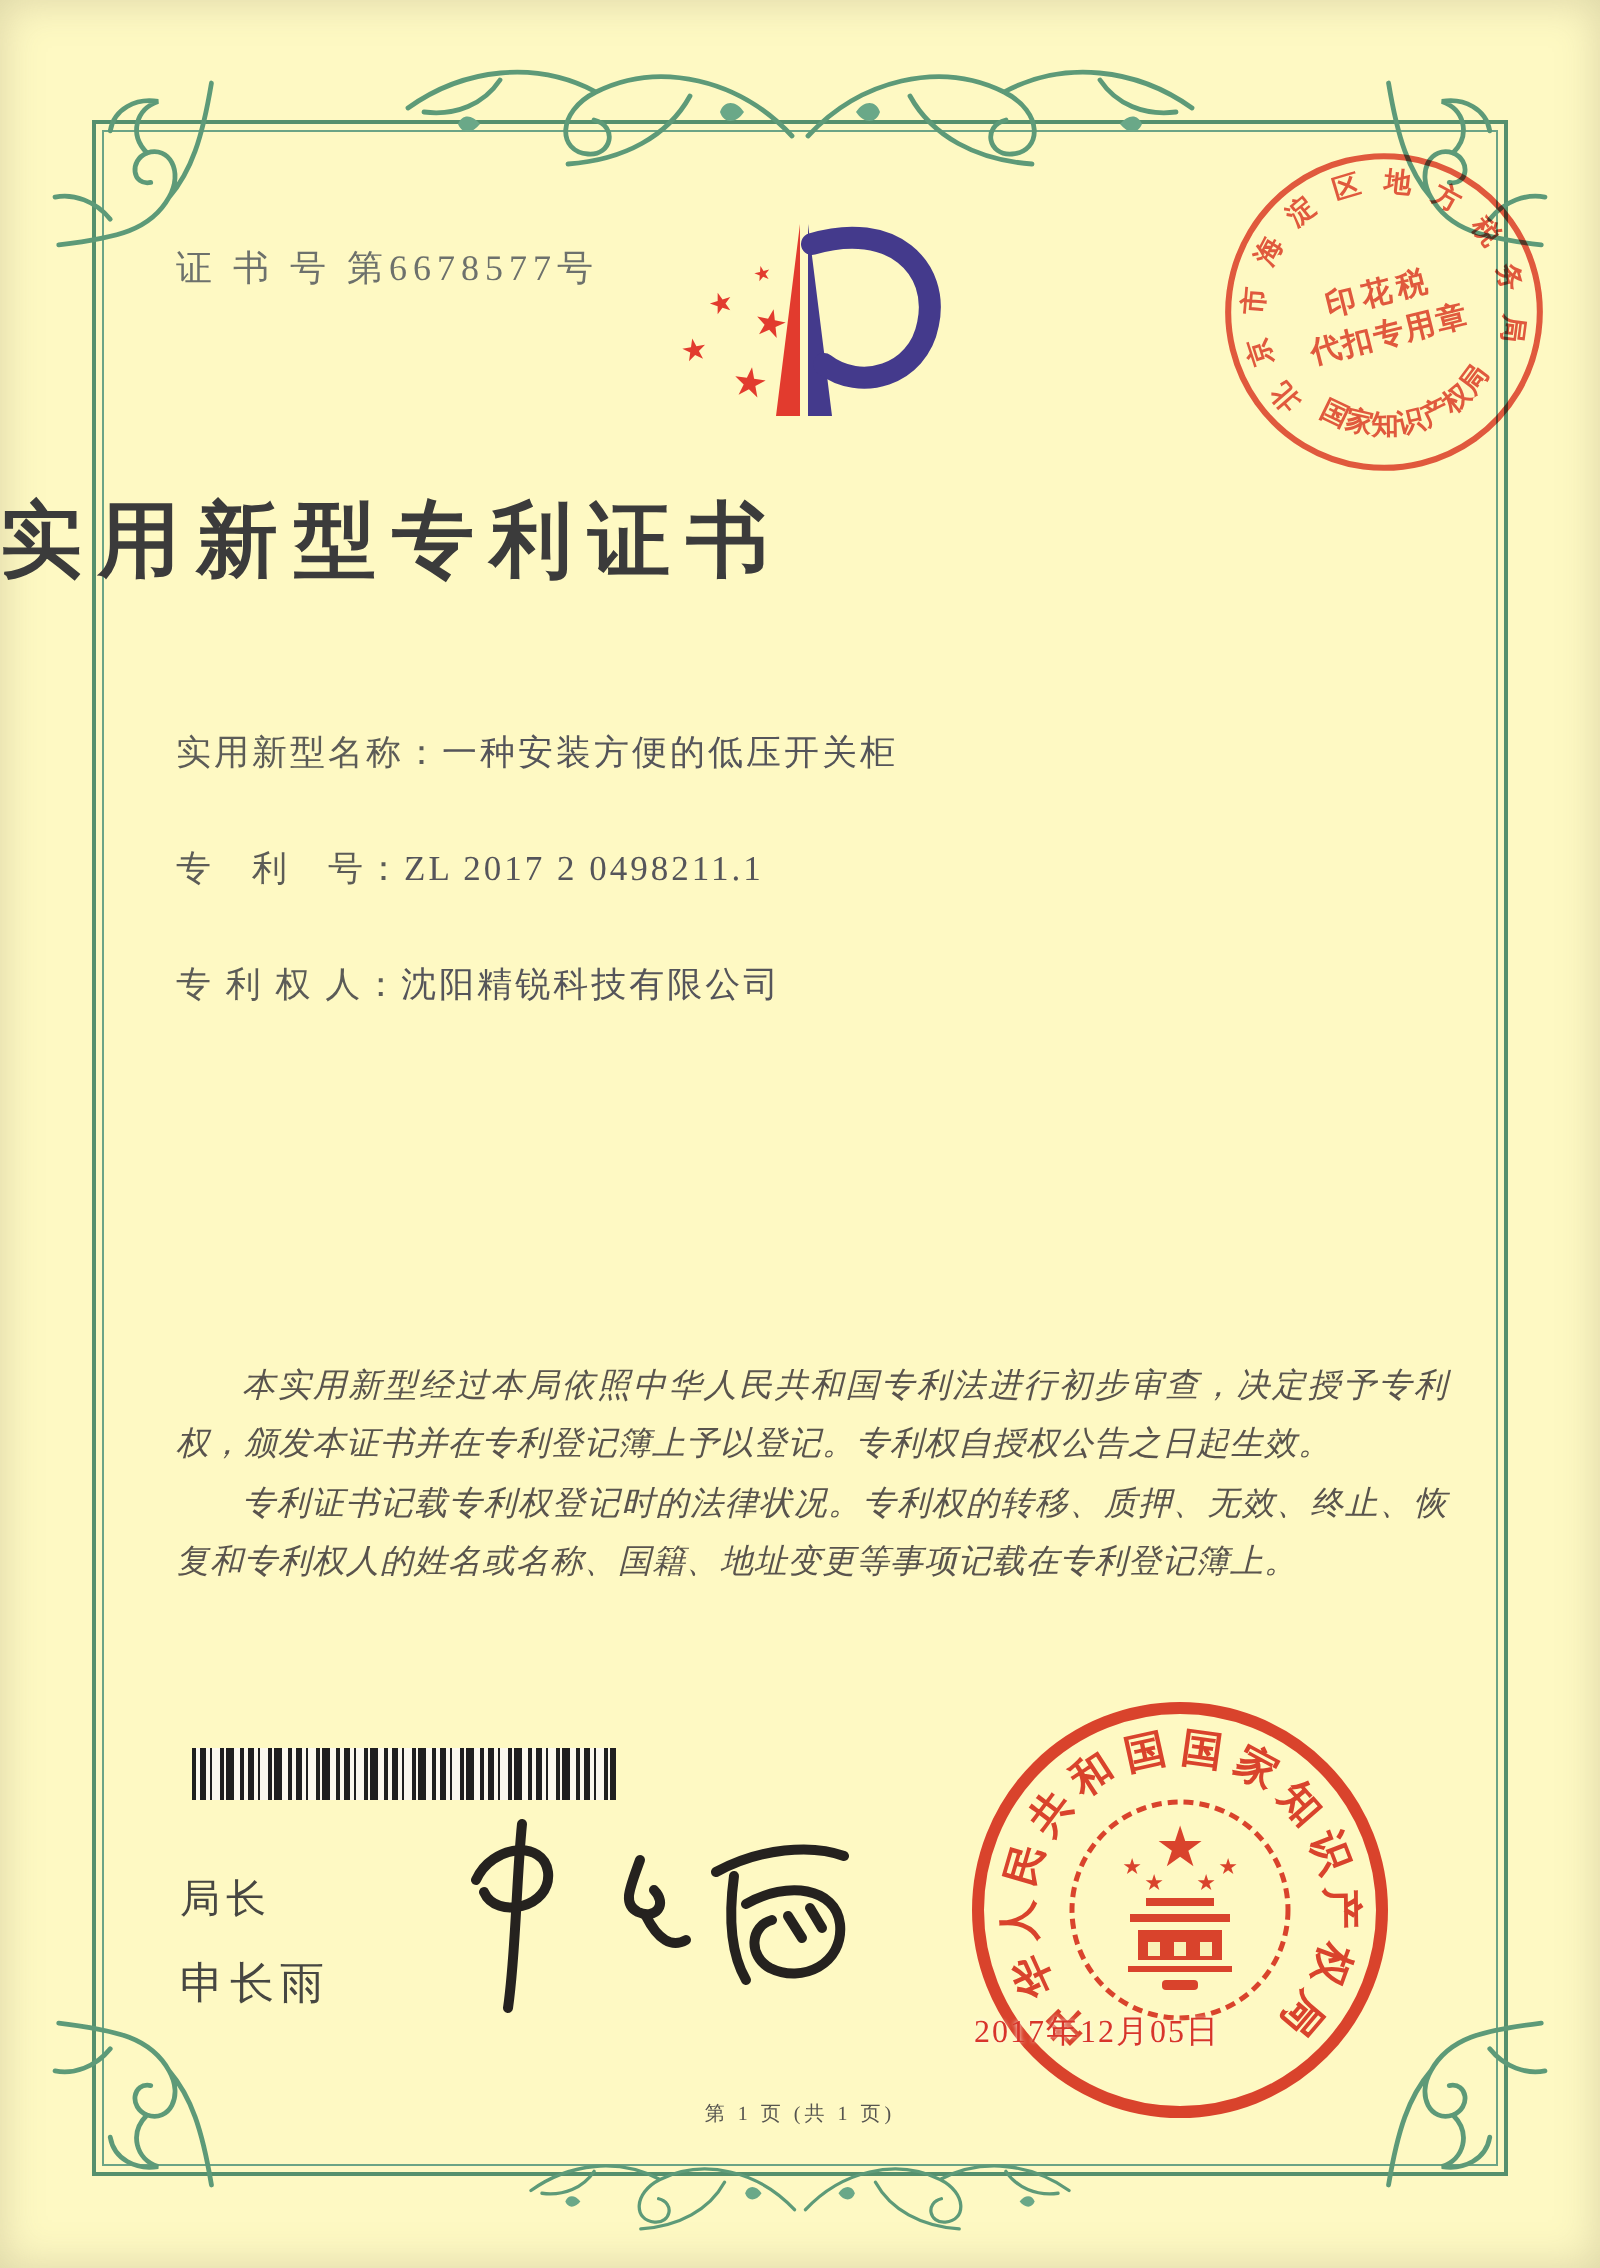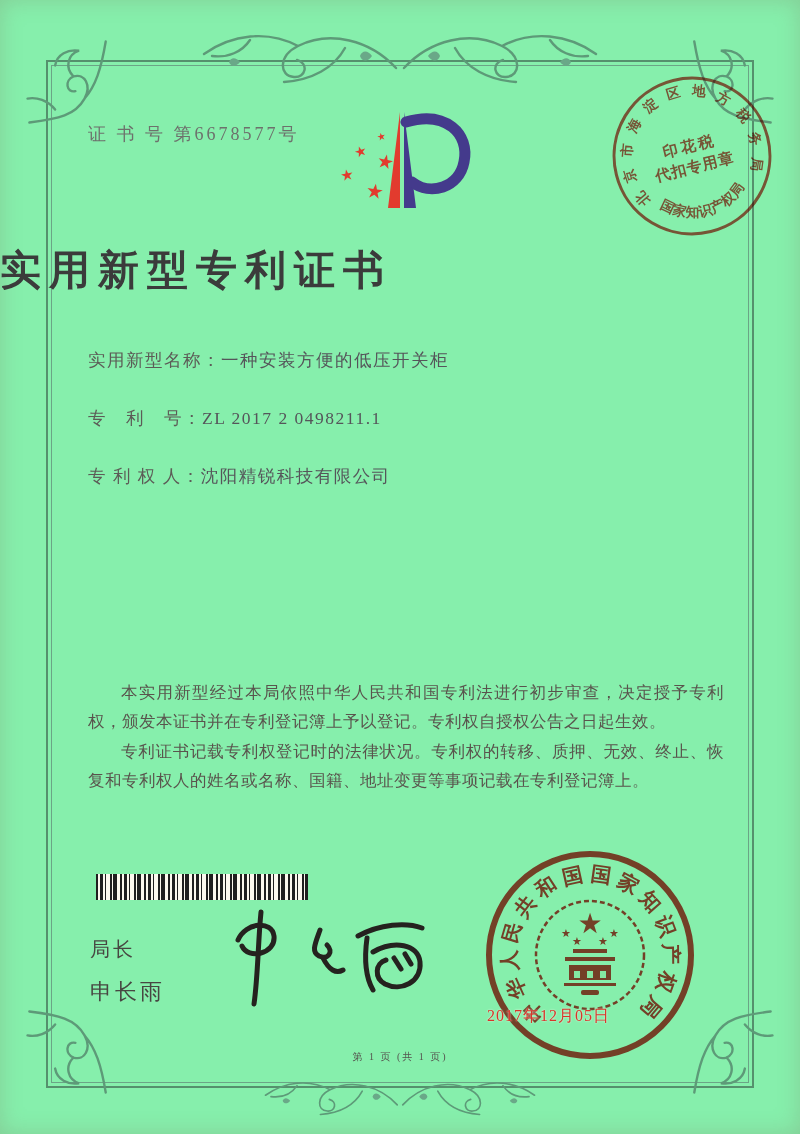--- a/index.html
+++ b/index.html
@@ -3,52 +3,52 @@
 <meta charset="utf-8">
 <style>
   html,body{margin:0;padding:0;}
   body{
     width:800px;height:1134px;
     font-family:"Liberation Serif","DejaVu Serif",serif;
     background:#efece2;
   }
   .page{
     position:relative;width:800px;height:1134px;overflow:hidden;
-    background:#86efac;
+    background:#fef9c3;
     box-shadow:inset 0 0 22px rgba(125,115,90,.28);
   }
   
   .frame-outer{position:absolute;left:46px;top:60px;right:46px;bottom:46px;border:2px solid #55906d;}
   .frame-inner{position:absolute;left:51px;top:65px;right:51px;bottom:51px;border:1px solid #6ba486;}
   .flourish{position:absolute;pointer-events:none;}
   
   .cert-no{
     position:absolute;left:88px;top:122px;
     font-size:18px;letter-spacing:3px;color:#6d716c;
   }
   
   .logo{position:absolute;left:318px;top:96px;width:170px;height:138px;}
   
   .title{
     position:absolute;left:0;top:243px;width:100%;
     text-align:left;font-size:41px;font-weight:bold;color:#3b3b3b;
     letter-spacing:8px;
   }
   
-  .fields{position:absolute;left:88px;top:348px;width:630px;}
+  .fields{position:absolute;left:88px;top:364px;width:630px;}
   .field{height:58px;font-size:17.5px;color:#575752;letter-spacing:1.5px;}
   .field .lbl{color:#5c5c57;}
   .field .val{color:#55555a;}
   
   .body-text{
     position:absolute;left:88px;top:678px;width:636px;
     font-size:16.5px;line-height:1.78;color:#59544d;text-align:justify;
     letter-spacing:0.5px;
   }
-  .body-text p{margin:0;text-indent:2em;}
+  .body-text p{margin:0;text-indent:2em;font-style:italic;}
   
   .barcode{
     position:absolute;left:96px;top:874px;width:212px;height:26px;
     background:repeating-linear-gradient(90deg,
       #1f1f1f 0 2px,#fbf8ee 2px 4px,#1f1f1f 4px 7px,#fbf8ee 7px 9px,
       #1f1f1f 9px 10px,#fbf8ee 10px 14px,#1f1f1f 14px 16px,#fbf8ee 16px 17px,
       #1f1f1f 17px 21px,#fbf8ee 21px 24px);
   }
   
   .sig-role{position:absolute;left:90px;top:936px;font-size:20px;color:#474742;letter-spacing:3px;}

